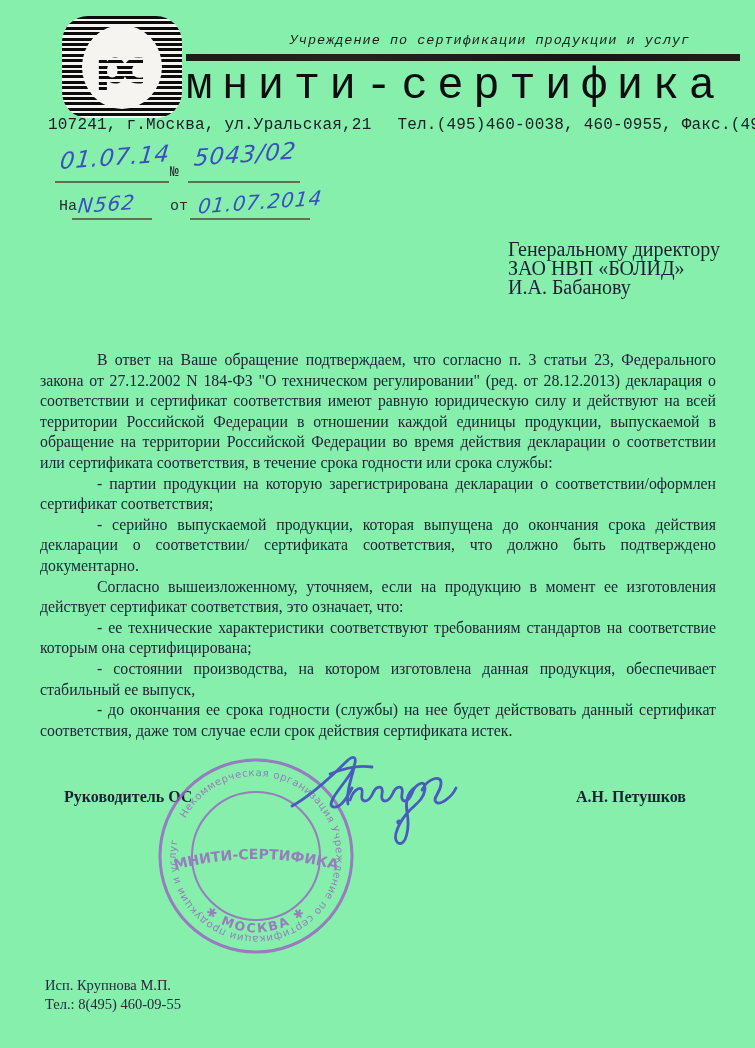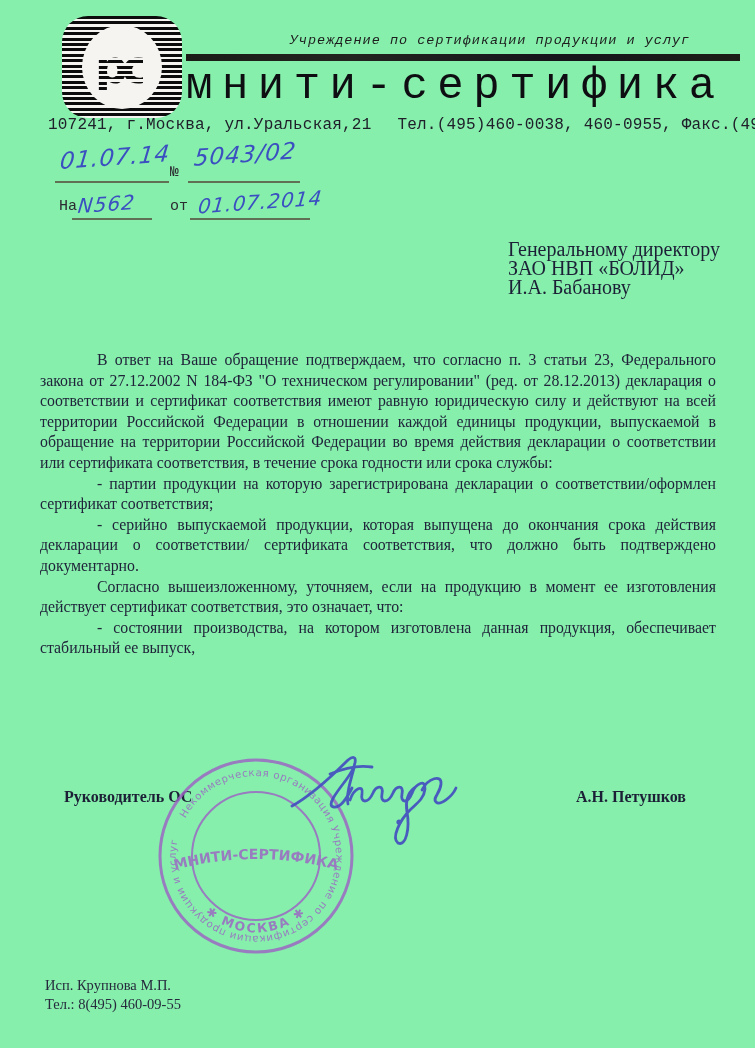--- a/index.html
+++ b/index.html
@@ -123,21 +123,23 @@
     <div>Генеральному директору</div>
     <div>ЗАО НВП «БОЛИД»</div>
     <div>И.А. Бабанову</div>
   </div>
 
   <div class="body-text">
     <p>В ответ на Ваше обращение подтверждаем, что согласно п. 3 статьи 23, Федерального закона от 27.12.2002 N 184-ФЗ "О техническом регулировании" (ред. от 28.12.2013) декларация о соответствии и сертификат соответствия имеют равную юридическую силу и действуют на всей территории Российской Федерации в отношении каждой единицы продукции, выпускаемой в обращение на территории Российской Федерации во время действия декларации о соответствии или сертификата соответствия, в течение срока годности или срока службы:</p>
     <p>- партии продукции на которую зарегистрирована декларации о соответствии/оформлен сертификат соответствия;</p>
     <p>- серийно выпускаемой продукции, которая выпущена до окончания срока действия декларации о соответствии/ сертификата соответствия, что должно быть подтверждено документарно.</p>
     <p>Согласно вышеизложенному, уточняем, если на продукцию в момент ее изготовления действует сертификат соответствия, это означает, что:</p>
+    <p>- ее технические характеристики соответствуют требованиям стандартов на соответствие которым она сертифицирована;</p>
     <p>- состоянии производства, на котором изготовлена данная продукция, обеспечивает стабильный ее выпуск,</p>
+    <p>- до окончания ее срока годности (службы) на нее будет действовать данный сертификат соответствия, даже  том случае если срок действия сертификата истек.</p>
   </div>
 
   <div class="sig-title">Руководитель ОС</div>
   <div class="sig-name">А.Н. Петушков</div>
 
   <svg class="stamp-svg" width="212" height="212" viewBox="0 0 212 212">
     <g fill="none" stroke="#9c63c4">
       <circle cx="106" cy="106" r="96" stroke-width="3"></circle>
       <circle cx="106" cy="106" r="64" stroke-width="2"></circle>
     </g>

